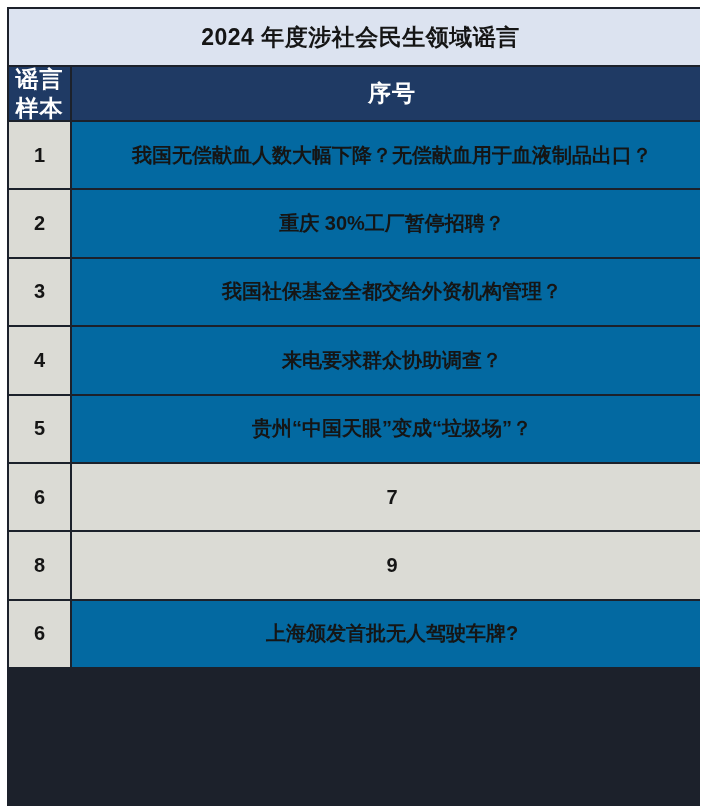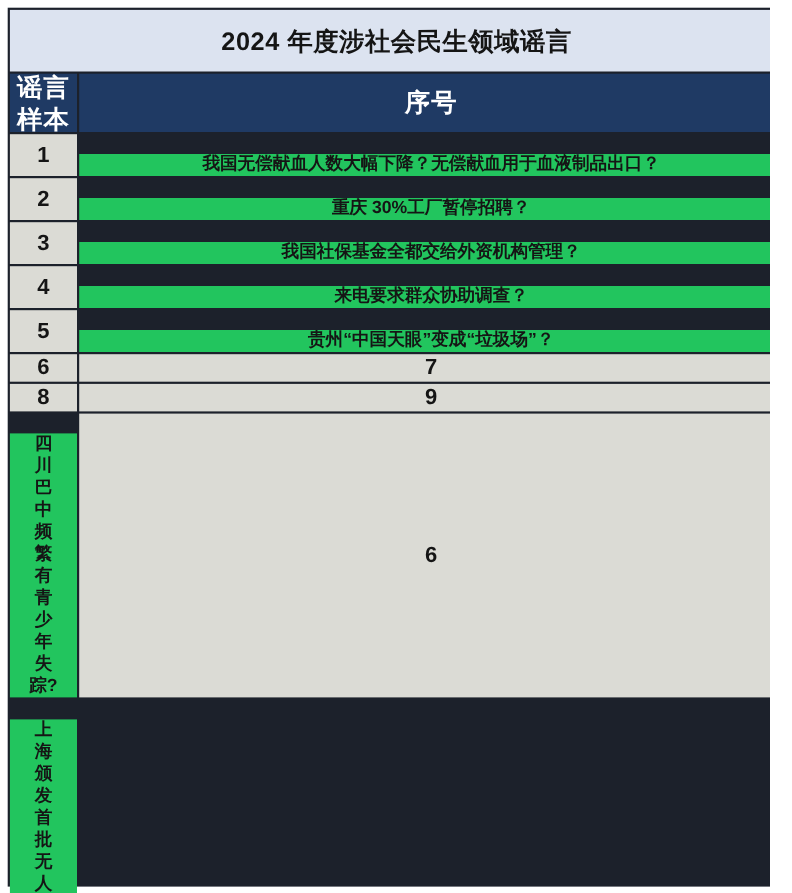--- a/index.html
+++ b/index.html
@@ -50,24 +50,23 @@
     background: #1f3a64;
     color: #ffffff;
     font-size: 23px;
     letter-spacing: 1px;
   }
   .no-cell {
     background: #dbdbd5;
     font-size: 20px;
   }
   .text-cell {
-    background: #22c55e;
-    font-size: 16px;
+    background: #0369a1;
+    font-size: 20px;
     padding: 0 16px;
-    margin-top: 18px;
   }
 </style>
 </head>
 <body>
 
 <div class="page">
   <div class="rumor-table">
 
     <div class="cell title-cell">2024 年度涉社会民生领域谣言</div>
 
@@ -89,19 +88,18 @@
     <div class="cell no-cell">5</div>
     <div class="cell text-cell">贵州“中国天眼”变成“垃圾场”？</div>
 
     <div class="cell no-cell">6</div>
 
     <div class="cell no-cell">7</div>
 
     <div class="cell no-cell">8</div>
 
     <div class="cell no-cell">9</div>
-    <div class="cell text-cell">四川巴中频繁有青少年失踪?</div>
 
     <div class="cell no-cell">6</div>
     <div class="cell text-cell">上海颁发首批无人驾驶车牌?</div>
 
   </div>
 </div>
 
 </body></html>

